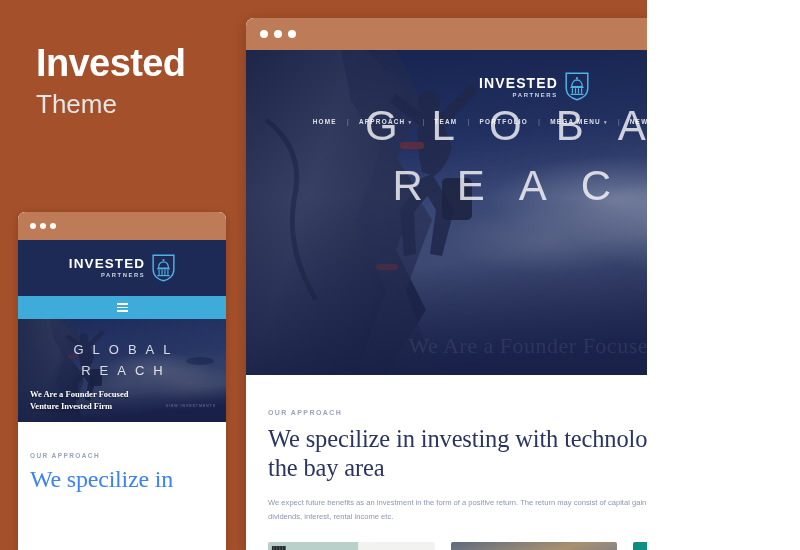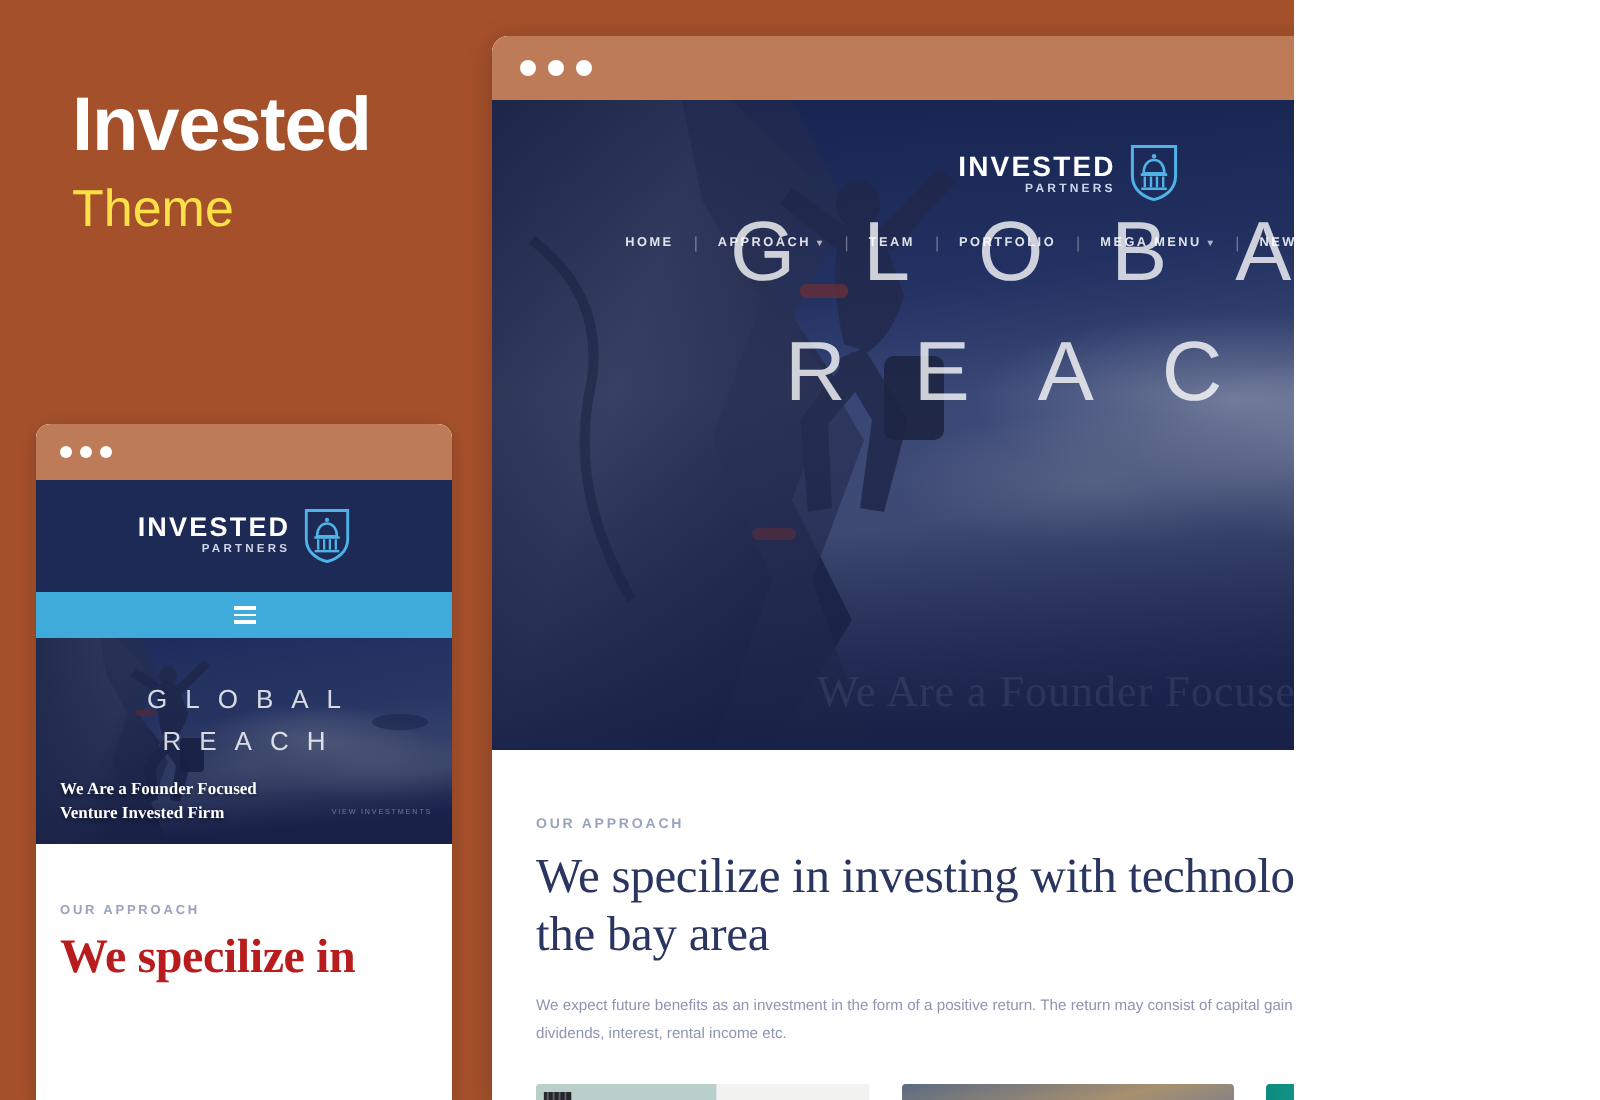--- a/index.html
+++ b/index.html
@@ -15,21 +15,21 @@
     overflow: hidden;
   }
 
   
   .promo { position: absolute; left: 36px; top: 44px; width: 210px; }
   .promo-title {
     font-size: 38px; font-weight: bold; color: #ffffff;
     letter-spacing: -0.6px; line-height: 1.0;
   }
   .promo-sub {
-    font-size: 26px; font-weight: 300; color: #fde047;
+    font-size: 26px; font-weight: 300; color: #e5e5e5;
     margin-top: 9px; line-height: 1.05;
   }
   .promo-by {
     font-size: 14px; color: #e3c6b6; margin-top: 18px; font-weight: 400;
   }
 
   
   .chrome-bar { background: #bd7c57; position: relative; }
   .dots { position: absolute; display: flex; gap: 5px; }
   .dot { background: #ffffff; border-radius: 50%; }
@@ -79,22 +79,22 @@
     color: rgba(255,255,255,0.35); font-size: 3.6px; letter-spacing: 0.9px;
   }
   .sm-approach { padding: 30px 12px 0 12px; background:#fff; }
   .eyebrow {
     color: #9aa2be; letter-spacing: 1.4px; font-weight: 700;
     font-size: 7px; text-transform: uppercase;
   }
   .sm-approach .eyebrow { font-size: 6.5px; }
   .sm-headline {
     font-family: "Liberation Serif", serif;
-    color: #b91c1c; font-size: 24px; line-height: 1.14;
-    margin-top: 7px; letter-spacing: -0.2px; font-weight: bold;
+    color: #3b82f6; font-size: 24px; line-height: 1.14;
+    margin-top: 7px; letter-spacing: -0.2px;
   }
 
   
   .mock-lg {
     position: absolute; left: 246px; top: 18px;
     width: 576px; height: 532px;
     background: #ffffff;
     border-radius: 8px 0 0 0;
     overflow: hidden;
     box-shadow: 0 3px 14px rgba(0,0,0,0.20);

